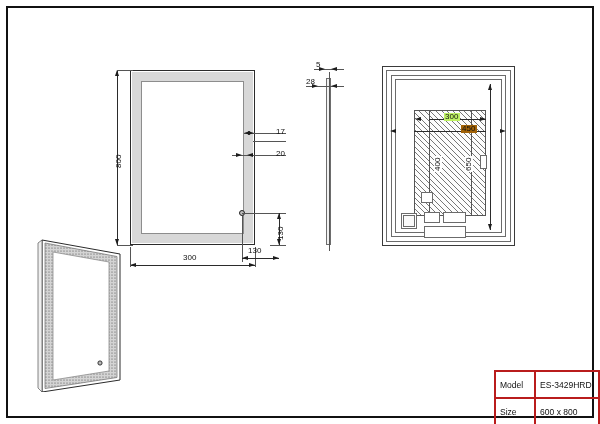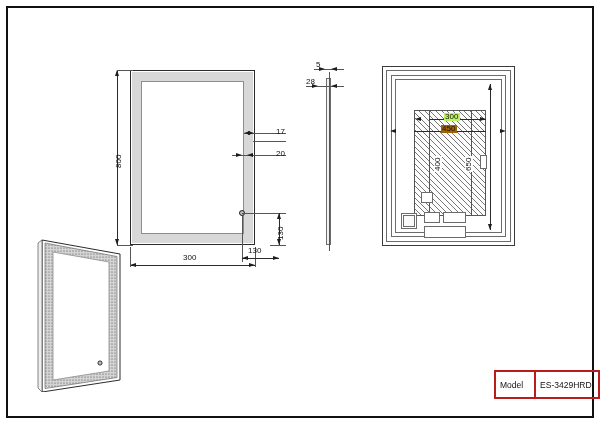--- a/index.html
+++ b/index.html
@@ -131,21 +131,21 @@
     <div class="ah d" style="left:487.6px;top:224px;"></div>
 
     <div class="ln hl" style="left:429px;top:119px;width:57px;"></div>
     <div class="ah l" style="left:415px;top:116.6px;"></div>
     <div class="ah r" style="left:480px;top:116.6px;"></div>
     <div class="lbl" style="left:444px;top:113px;background:#bef264;padding:0 1px;">300</div>
 
     <div class="ln hl" style="left:414px;top:131px;width:72px;"></div>
     <div class="ah l" style="left:390px;top:128.6px;"></div>
     <div class="ah r" style="left:500px;top:128.6px;"></div>
-    <div class="lbl" style="left:441px;top:125px;background:#a16207;padding:0 1px;">450</div>
+    <div class="lbl" style="left:461px;top:125px;background:#a16207;padding:0 1px;">450</div>
 
     <div class="lbl v" style="left:434px;top:172px;background:#fff;padding:0 1px;">400</div>
 
     <div class="lbl v" style="left:465px;top:172px;background:#fff;padding:0 1px;">650</div>
 
     <div class="rect2" style="left:421px;top:192px;width:12px;height:11px;background:#fff;"></div>
     <div class="rect2" style="left:401px;top:213px;width:16px;height:16px;background:#fff;"></div>
     <div class="rect2" style="left:403px;top:215px;width:12px;height:12px;background:#fafafa;"></div>
     <div class="rect2" style="left:424px;top:212px;width:16px;height:11px;background:#fff;"></div>
     <div class="rect2" style="left:443px;top:212px;width:23px;height:11px;background:#fff;"></div>
@@ -173,16 +173,20 @@
       <circle cx="88" cy="131" r="2.1" fill="#b9b9b9" stroke="#222" stroke-width="0.9"></circle>
     </svg>
   </div>
 
   <table class="tb" style="left:494px;top:370px;">
     <tbody>
         <tr>
       <td class="k">Model</td>
       <td class="v">ES-3429HRD</td>
     </tr>
+    <tr>
+      <td class="k">Size</td>
+      <td class="v">600 x 800</td>
+    </tr>
   </tbody>
     </table>
 
 </div>
 
 </body></html>

